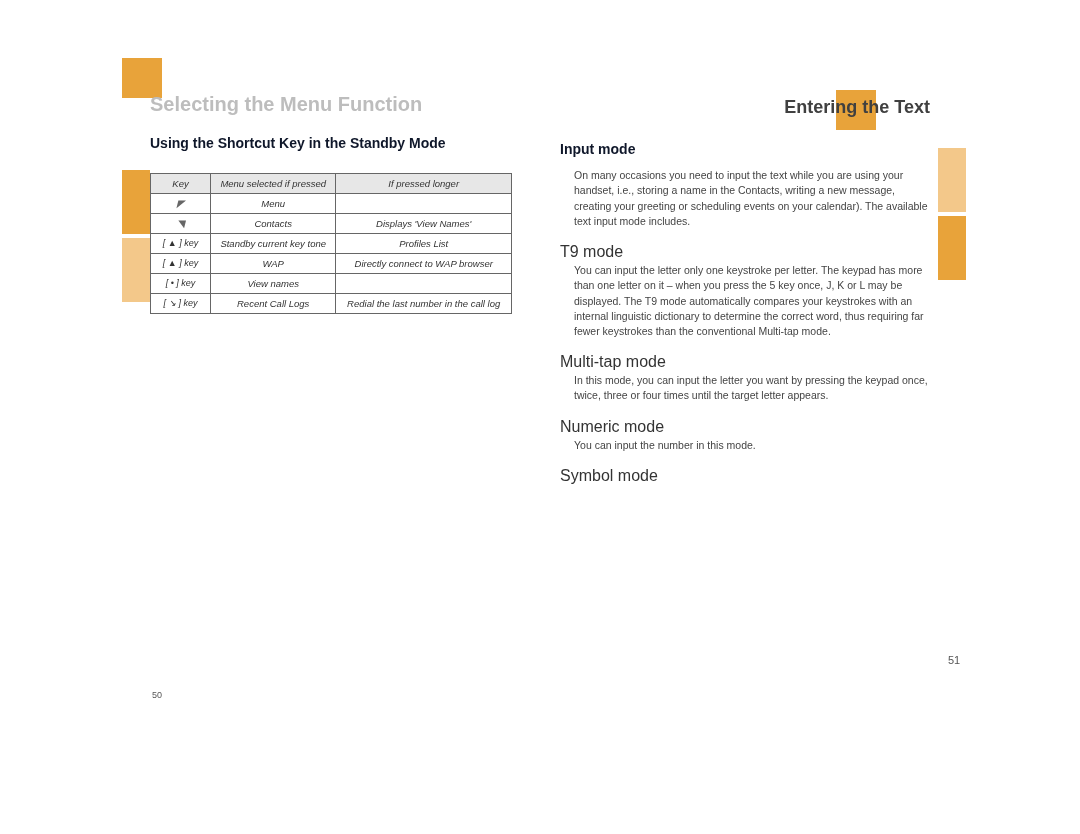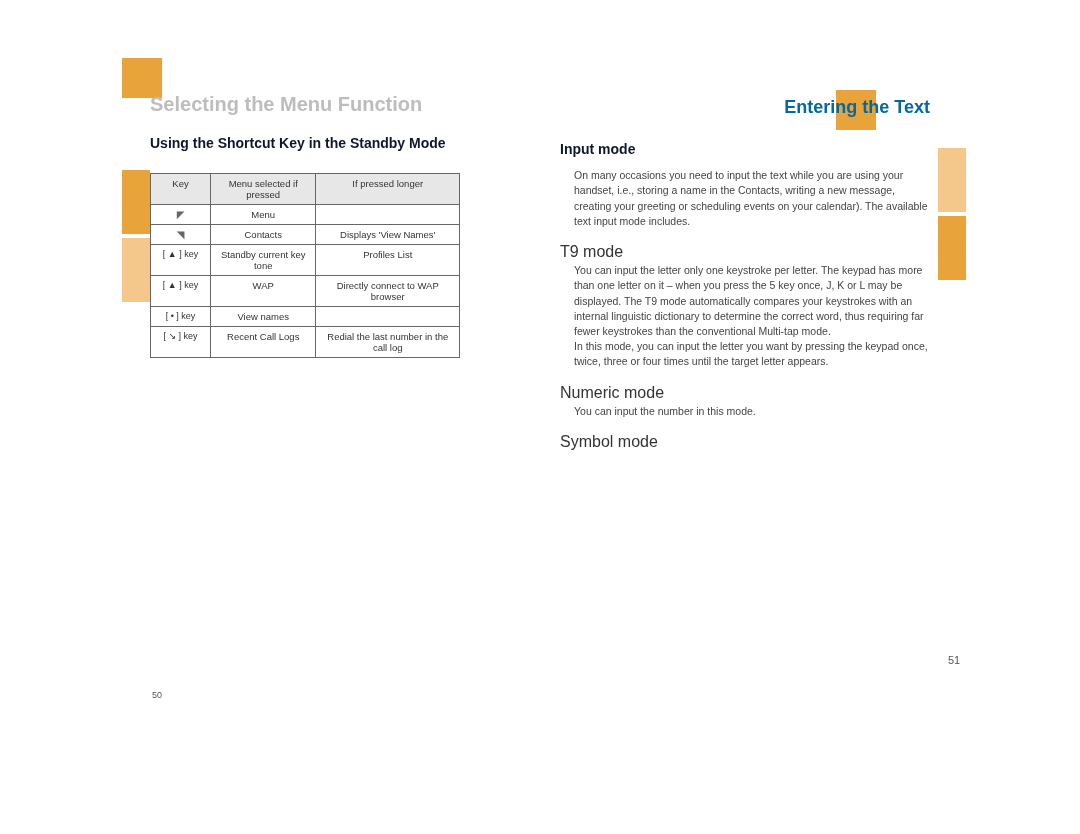--- a/index.html
+++ b/index.html
@@ -66,21 +66,21 @@
 
   .chapter-left {
     font-size: 20px;
     font-weight: bold;
     color: #bdbdbd;
     margin: 38px 0 18px 0;
   }
   .chapter-right {
     font-size: 18px;
     font-weight: bold;
-    color: #0369a1;
+    color: #404040;
     margin: 42px 0 22px 0;
     text-align: right;
   }
   .section-orange {
     font-size: 14px;
     font-weight: bold;
     color: #0f172a;
     margin-bottom: 10px;
     line-height: 1.3;
   }
@@ -91,22 +91,23 @@
   }
   .body-text {
     font-size: 10.5px;
     line-height: 1.45;
     color: #444;
     margin-left: 14px;
   }
 
   table.keytable {
     border-collapse: collapse;
-    width: 310px;
+    width: 362px;
     margin-top: 21px;
+    font-style: italic;
   }
   table.keytable th, table.keytable td {
     border: 1px solid #666;
     font-size: 9.5px;
     padding: 4px 6px;
     vertical-align: top;
     text-align: center;
   }
   table.keytable th {
     background: #e7e7e7;
@@ -187,20 +188,21 @@
   </div>
 
   <div class="page page-right">
     <div class="chapter-right">Entering the Text</div>
     <div class="section-orange">Input mode</div>
     <div class="body-text">On many occasions you need to input the text while you are using your handset, i.e., storing a name in the Contacts, writing a new message, creating your greeting or scheduling events on your calendar). The available text input mode includes.</div>
 
     <div class="subhead">T9 mode</div>
     <div class="body-text">You can input the letter only one keystroke per letter. The keypad has more than one letter on it – when you press the 5 key once, J, K or L may be displayed. The T9 mode automatically compares your keystrokes with an internal linguistic dictionary to determine the correct word, thus requiring far fewer keystrokes than the conventional Multi-tap mode.</div>
 
+    <div class="subhead">Multi-tap mode</div>
     <div class="body-text">In this mode, you can input the letter you want by pressing the keypad once, twice, three or four times until the target letter appears.</div>
 
     <div class="subhead">Numeric mode</div>
     <div class="body-text">You can input the number in this mode.</div>
 
     <div class="subhead">Symbol mode</div>
   </div>
 
 </div>
 

